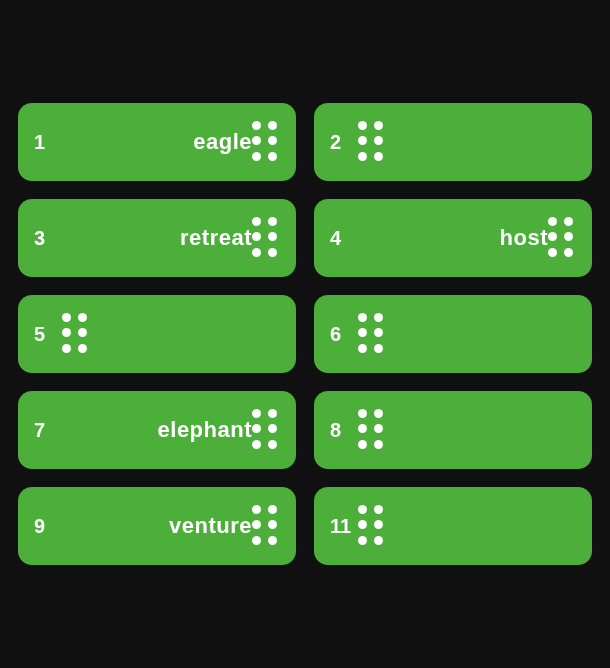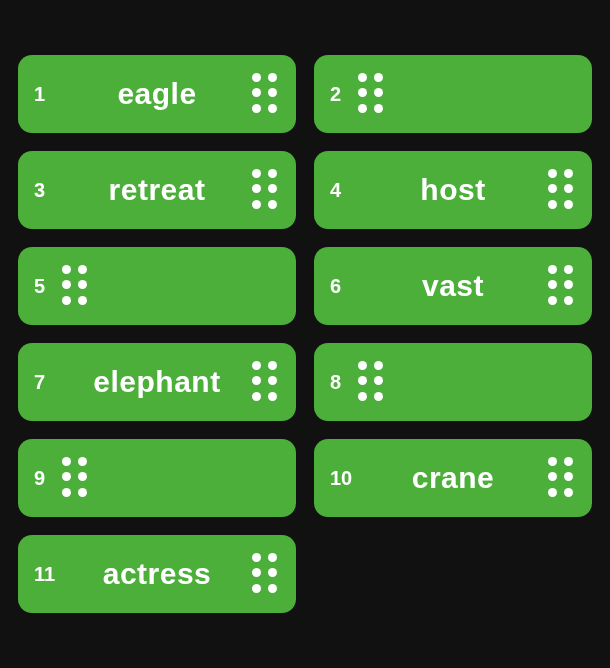--- a/index.html
+++ b/index.html
@@ -36,24 +36,24 @@
     .card-number {
       color: white;
       font-size: 20px;
       font-weight: 900;
       min-width: 28px;
       font-family: 'Arial Black', Arial, sans-serif;
     }
 
     .card-word {
       color: white;
-      font-size: 30px;
+      font-size: 22px;
       font-weight: 700;
       flex: 1;
-      text-align: center;
+      text-align: right;
       font-family: 'Arial Black', Arial, sans-serif;
       letter-spacing: 0.5px;
     }
 
     .dots-icon {
       display: grid;
       grid-template-columns: 1fr 1fr;
       gap: 4px;
       width: 28px;
       height: 42px;
@@ -123,21 +123,20 @@
         <div class="dot"></div>
         <div class="dot"></div>
         <div class="dot"></div>
         <div class="dot"></div>
         <div class="dot"></div>
         <div class="dot"></div>
       </div>
     </div>
     <div class="card">
       <span class="card-number">6</span>
-      <span class="card-word">vast</span>
       <div class="dots-icon">
         <div class="dot"></div>
         <div class="dot"></div>
         <div class="dot"></div>
         <div class="dot"></div>
         <div class="dot"></div>
         <div class="dot"></div>
       </div>
     </div>
     <div class="card">
@@ -158,44 +157,32 @@
         <div class="dot"></div>
         <div class="dot"></div>
         <div class="dot"></div>
         <div class="dot"></div>
         <div class="dot"></div>
         <div class="dot"></div>
       </div>
     </div>
     <div class="card">
       <span class="card-number">9</span>
-      <div class="dots-icon">
-        <div class="dot"></div>
-        <div class="dot"></div>
-        <div class="dot"></div>
-        <div class="dot"></div>
-        <div class="dot"></div>
-        <div class="dot"></div>
-      </div>
-    </div>
-    <div class="card">
-      <span class="card-number">10</span>
-      <span class="card-word">crane</span>
+      <span class="card-word">venture</span>
       <div class="dots-icon">
         <div class="dot"></div>
         <div class="dot"></div>
         <div class="dot"></div>
         <div class="dot"></div>
         <div class="dot"></div>
         <div class="dot"></div>
       </div>
     </div>
     <div class="card">
       <span class="card-number">11</span>
-      <span class="card-word">actress</span>
       <div class="dots-icon">
         <div class="dot"></div>
         <div class="dot"></div>
         <div class="dot"></div>
         <div class="dot"></div>
         <div class="dot"></div>
         <div class="dot"></div>
       </div>
     </div>
   </div>

